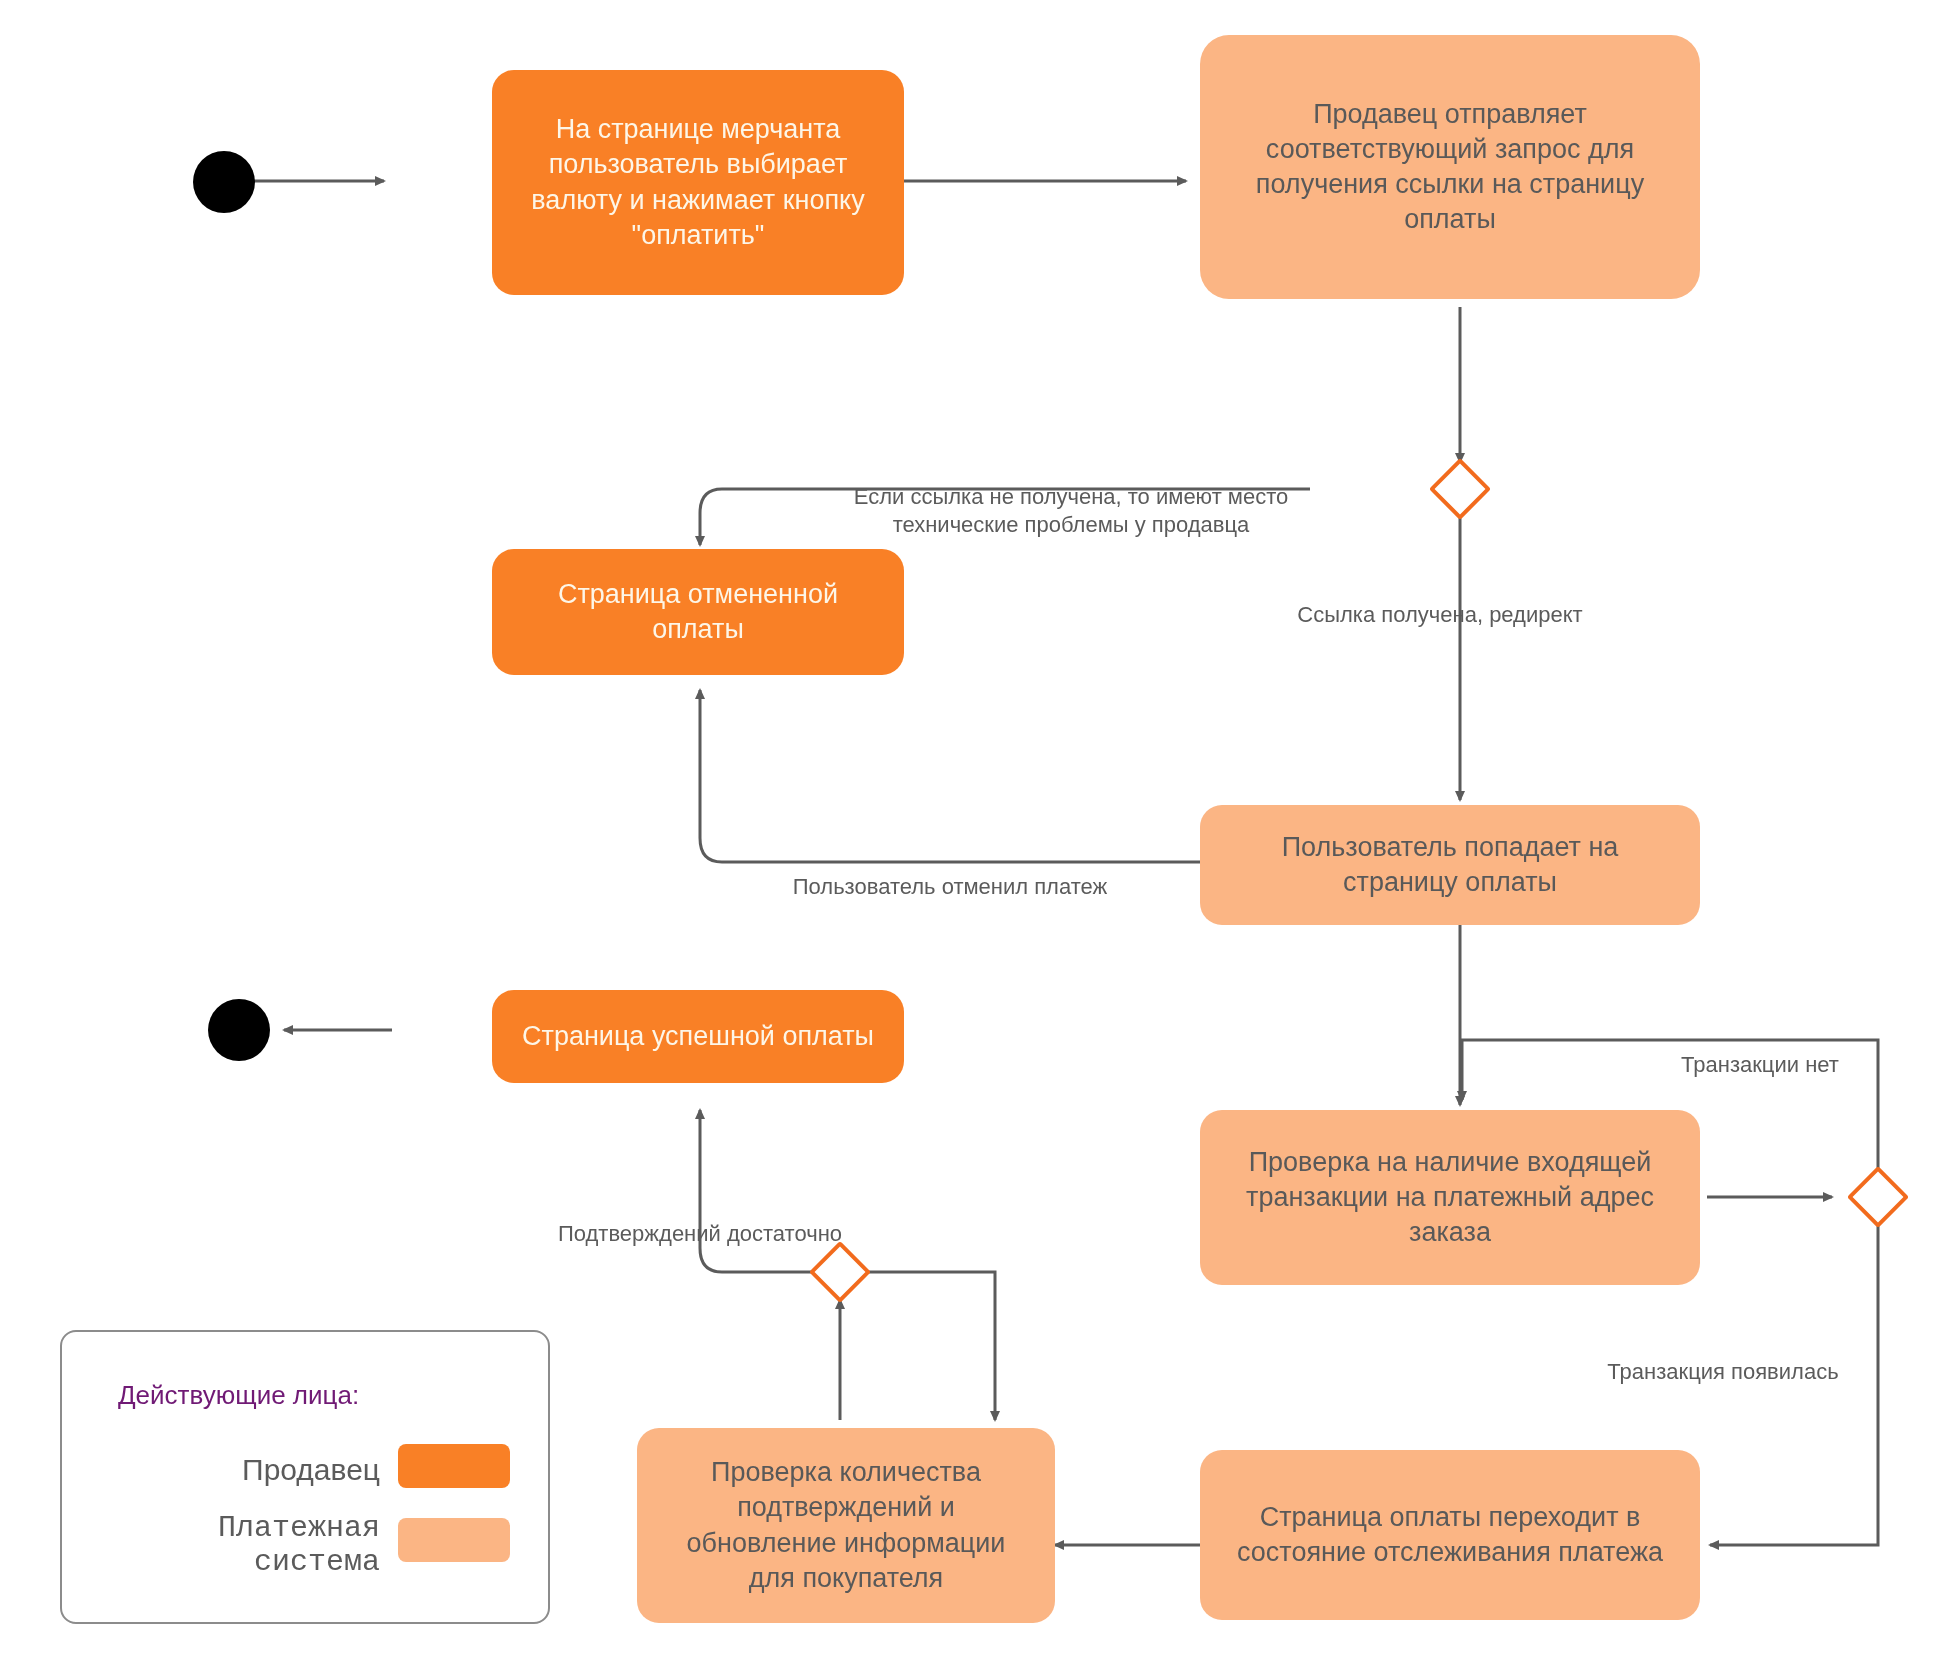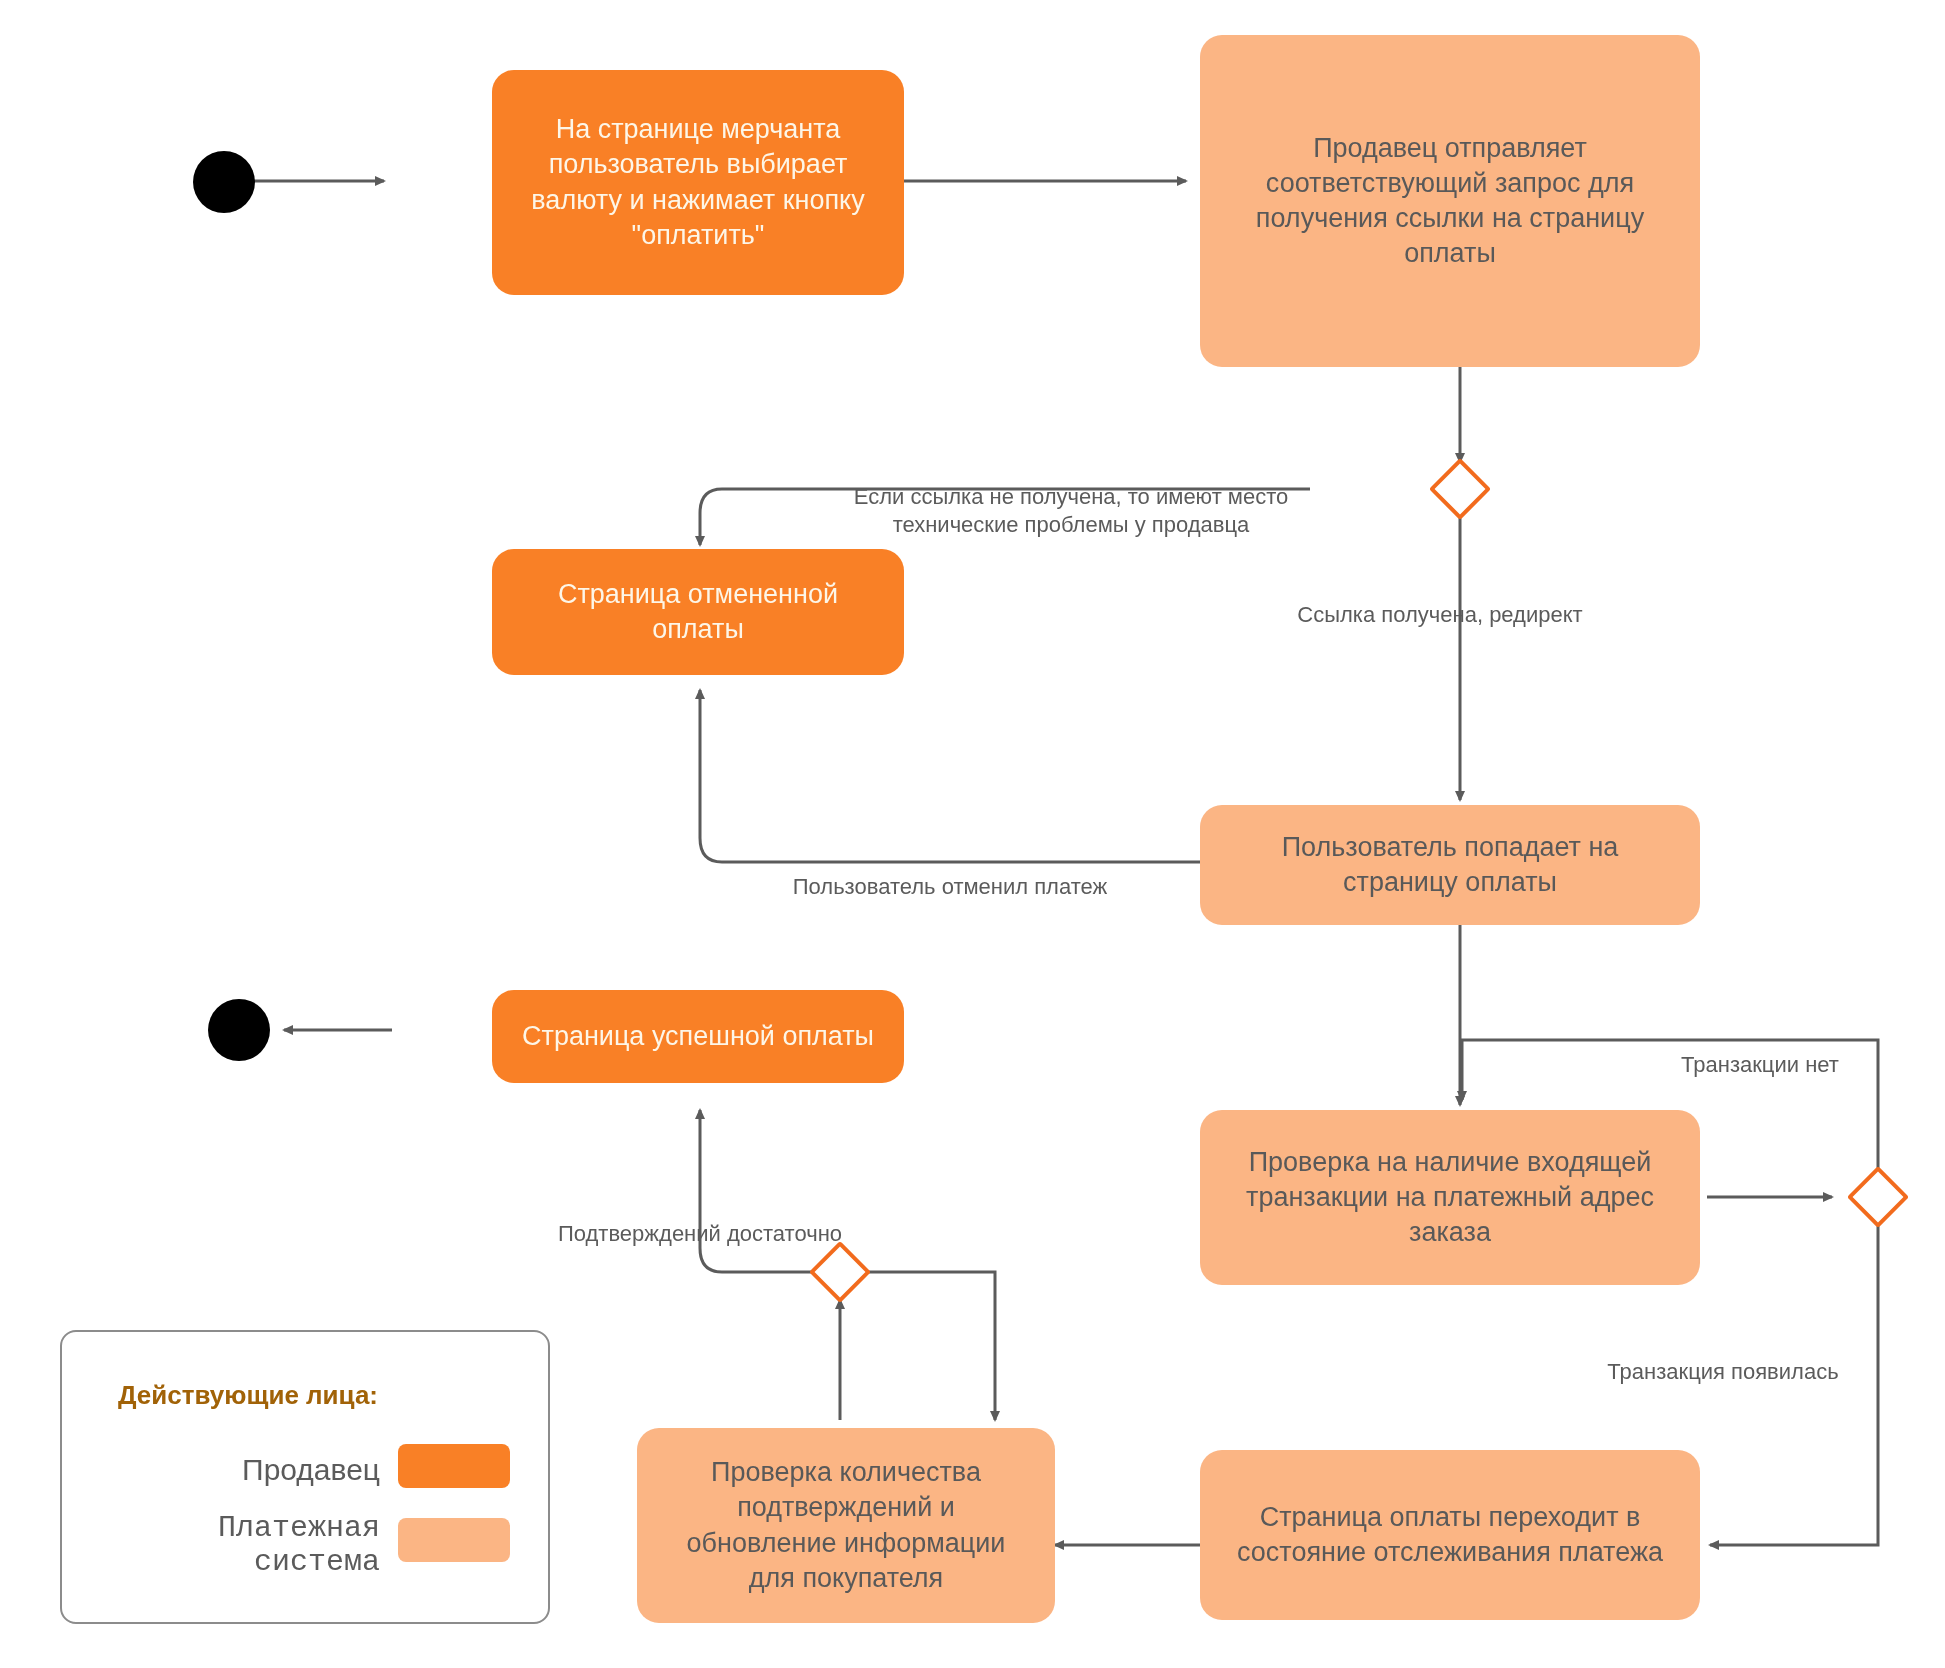--- a/index.html
+++ b/index.html
@@ -12,21 +12,21 @@
   .paysys{background:#FBB584;color:#595959;}
   .node span{display:block;width:100%;white-space:pre-line;}
 
   .termcircle{position:absolute;border-radius:50%;background:#000000;}
 
   .elabel{position:absolute;color:#5b5b5b;font-size:22px;line-height:1.28;text-align:center;white-space:pre-line;}
 
   .diamond{position:absolute;width:44px;height:44px;transform:rotate(45deg);border:4px solid #F26B1D;background:#ffffff;box-sizing:border-box;border-radius:3px;}
 
   .legend{position:absolute;border:2px solid #8c8c8c;border-radius:16px;background:#ffffff;box-sizing:border-box;}
-  .legend-title{position:absolute;font-weight:bold;color:#a16207;font-size:26px;}
+  .legend-title{position:absolute;font-weight:normal;color:#701a75;font-size:26px;}
   .legend-row-label{position:absolute;color:#5b5b5b;font-size:30px;text-align:right;}
   .swatch{position:absolute;border-radius:8px;}
 </style>
 </head>
 <body>
 
 <div id="stage">
 
   <svg class="edges" viewBox="0 0 1945 1668">
     <defs>
@@ -71,21 +71,21 @@
   <div class="termcircle" style="left:193px;top:151px;width:62px;height:62px;"></div>
   <div class="termcircle" style="left:208px;top:999px;width:62px;height:62px;"></div>
 
   <div class="node merchant" style="left:492px;top:70px;width:412px;height:225px;font-size:27px;">
     <span>На странице мерчанта
 пользователь выбирает
 валюту и нажимает кнопку
 "оплатить"</span>
   </div>
 
-  <div class="node paysys" style="left:1200px;top:35px;width:500px;height:332px;font-size:27px;">
+  <div class="node paysys" style="left:1200px;top:35px;width:500px;height:264px;font-size:27px;border-radius:29px;">
     <span>Продавец отправляет
 соответствующий запрос для
 получения ссылки на страницу
 оплаты</span>
   </div>
 
   <div class="node merchant" style="left:492px;top:549px;width:412px;height:126px;font-size:27px;">
     <span>Страница отмененной
 оплаты</span>
   </div>

